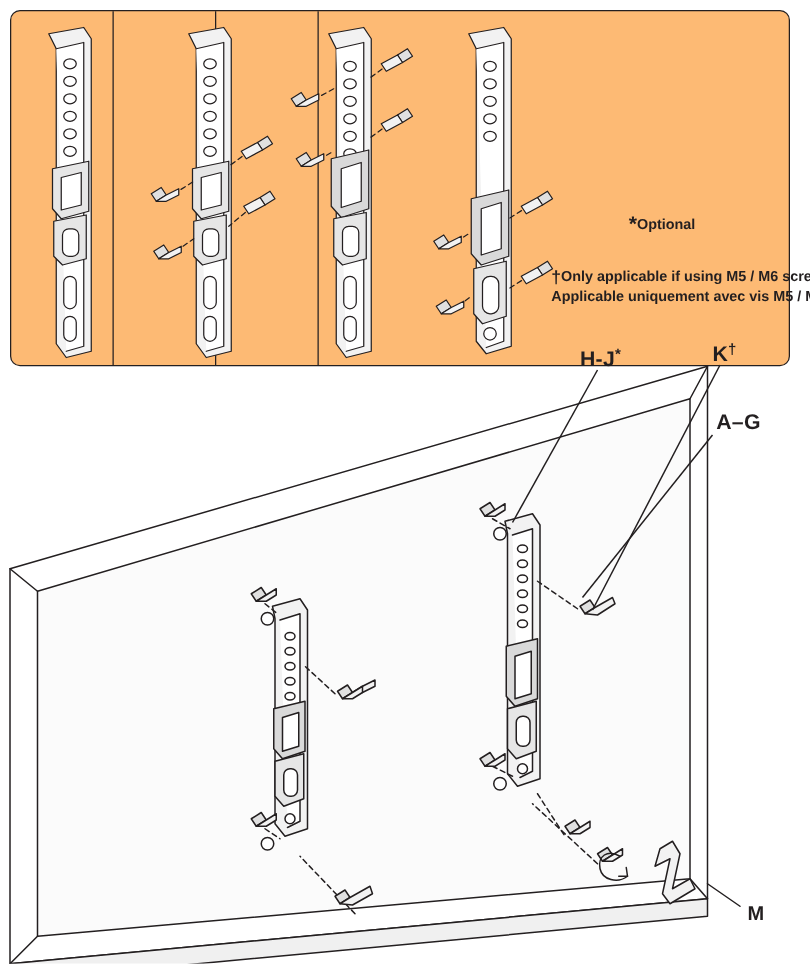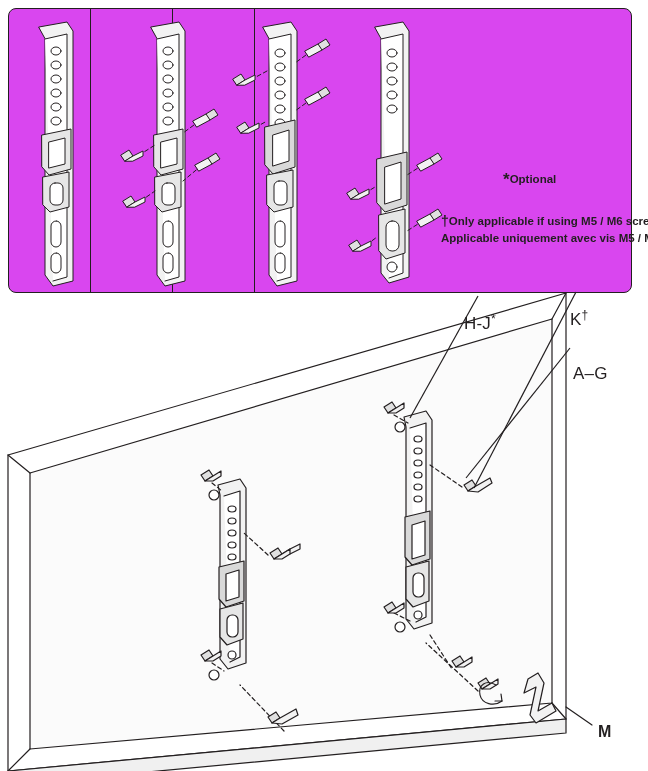--- a/index.html
+++ b/index.html
@@ -24,21 +24,21 @@
 
   
   #top-panel {
     left: 8px;
     top: 8px;
     width: 624px;
     height: 285px;
     border: 1.5px solid #231f20;
     border-radius: 8px;
     box-sizing: border-box;
-    background: #d946ef;
+    background: #fdba74;
   }
   .divider {
     position: absolute;
     top: 0;
     width: 0;
     height: 100%;
     border-left: 1px solid #231f20;
   }
 
   
@@ -64,23 +64,22 @@
     top: 204px;
     font-size: 11.5px;
     font-weight: bold;
   }
   #screw-note .dag {
     font-size: 14px;
     vertical-align: -1px;
   }
   .callout {
     font-size: 17px;
-    font-weight: normal;
+    font-weight: bold;
     letter-spacing: 0.2px;
-    margin-top: 36px;
   }
   #callout-hj { left: 464px; top: 276px; }
   #callout-k  { left: 570px; top: 272px; }
   #callout-ag { left: 573px; top: 327px; }
   #callout-m  { left: 598px; top: 722px; font-size: 16px; font-weight: bold; }
   .sup { font-size: 12px; vertical-align: 6px; }
 </style>
 </head>
 <body>
 

